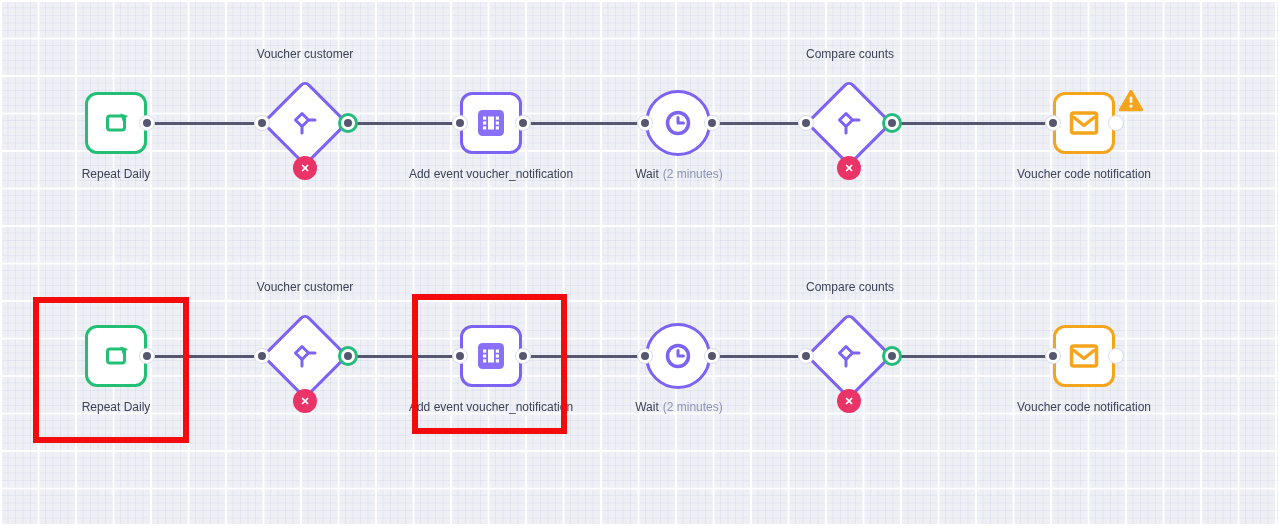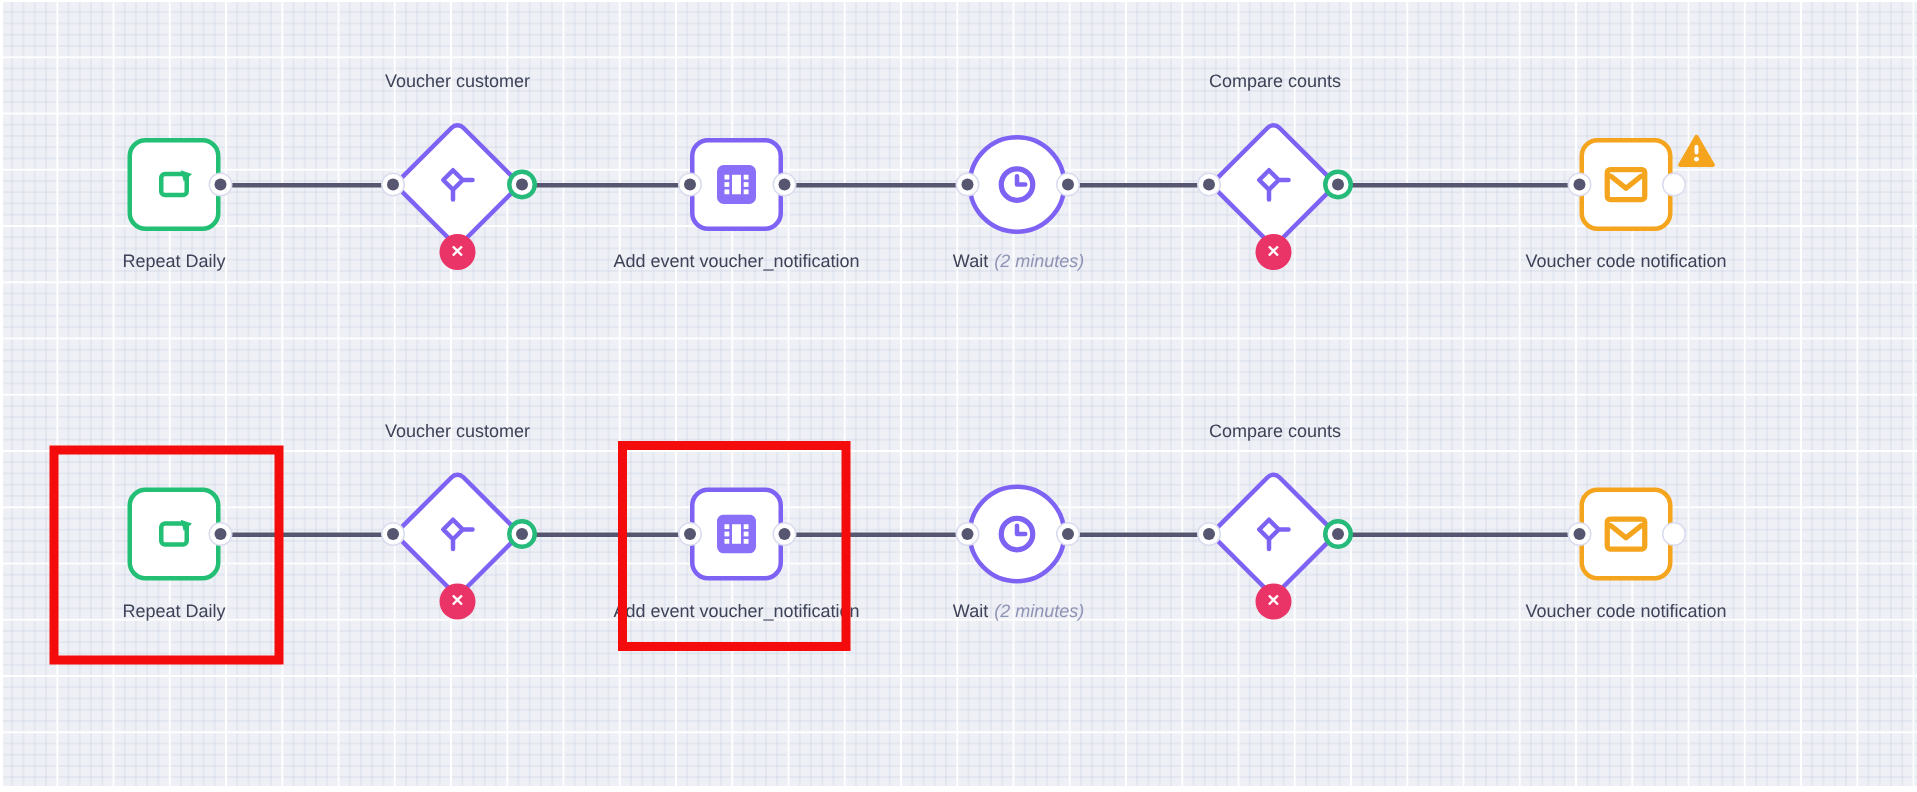--- a/index.html
+++ b/index.html
@@ -31,21 +31,21 @@
     border:1.5px solid #d9dcee;box-sizing:border-box;transform:translate(-50%,-50%);z-index:4;}
   .port.filled::after{content:"";position:absolute;inset:3px;background:#565671;border-radius:50%;}
   .port.green{width:20px;height:20px;border:3px solid #26ba7b;}
   .port.green::after{inset:3px;}
   .err{position:absolute;width:24px;height:24px;background:#ea3366;border-radius:50%;
     color:#fff;display:flex;align-items:center;justify-content:center;
     font-size:11px;font-weight:bold;transform:translate(-50%,-50%);z-index:5;line-height:1;}
   .warn{position:absolute;transform:translate(-50%,-50%);z-index:5;}
   .lbl{position:absolute;transform:translateX(-50%);font-size:12px;color:#3e4257;
     white-space:nowrap;z-index:2;text-align:right;}
-  .lbl .detail{color:#8f93b4;margin-left:4px;font-style:italic;}
+  .lbl .detail{color:#8f93b4;margin-left:4px;}
   .hl{position:absolute;border:6px solid #f40b0b;box-sizing:border-box;z-index:10;}
   svg{display:block;}
 </style>
 </head>
 <body>
 
 <div class="canvas">
 
   <div class="line" style="left:116px;top:121.5px;width:968px;"></div>
 

